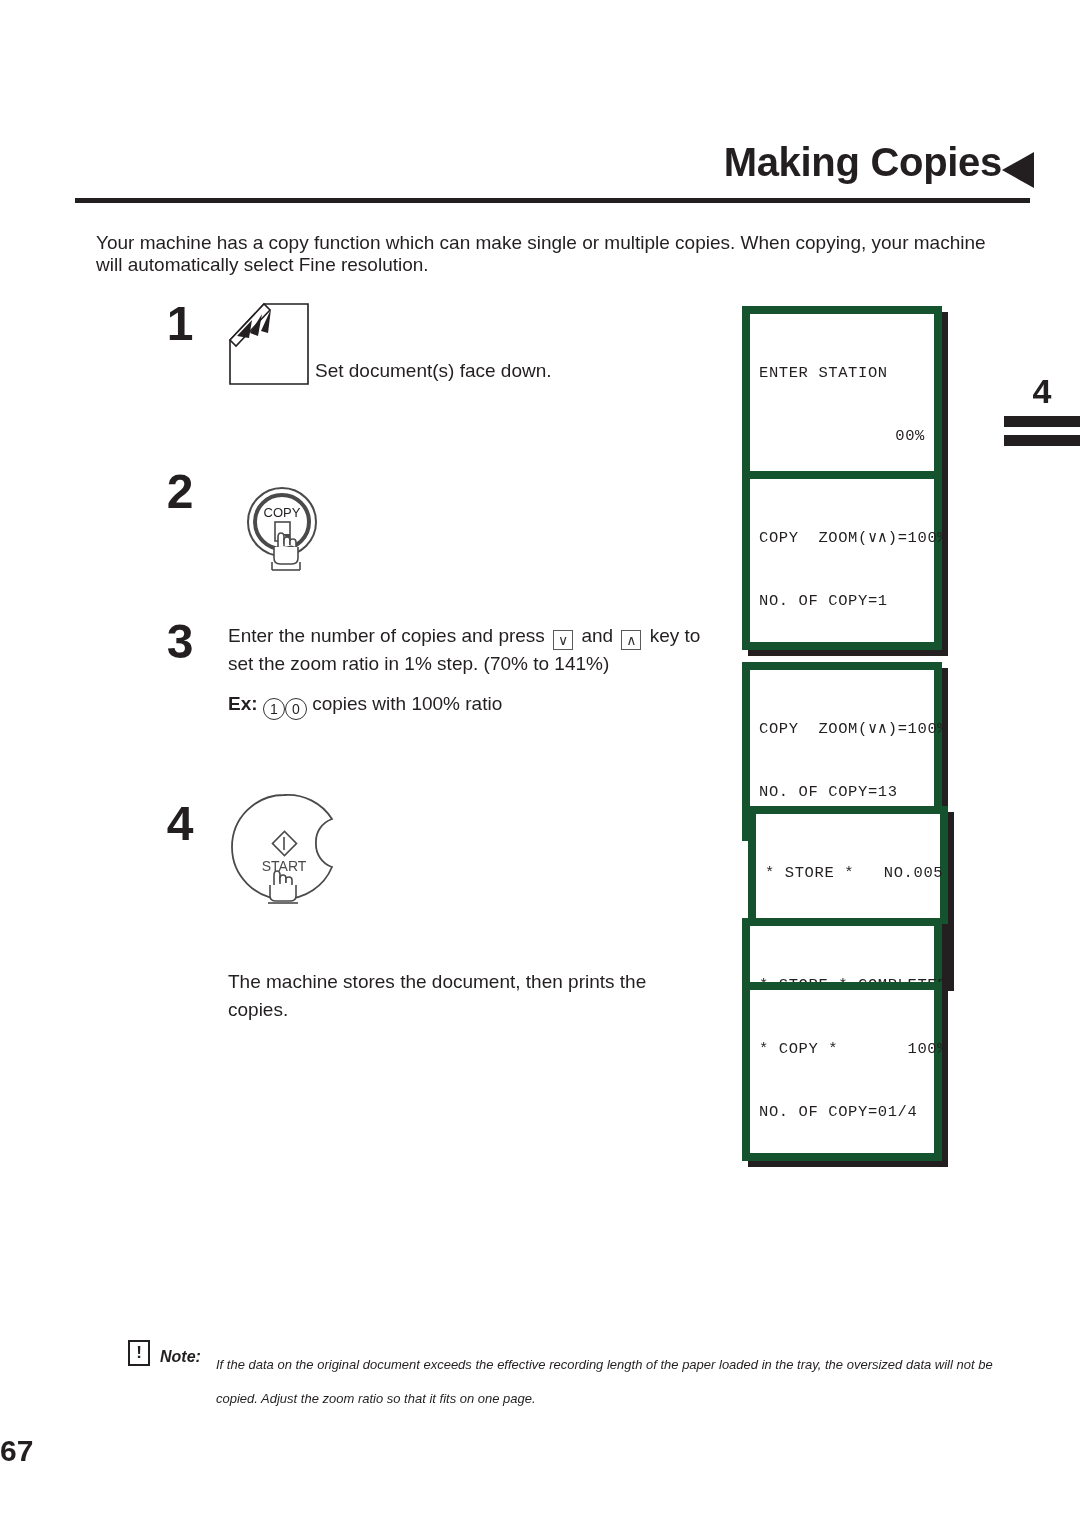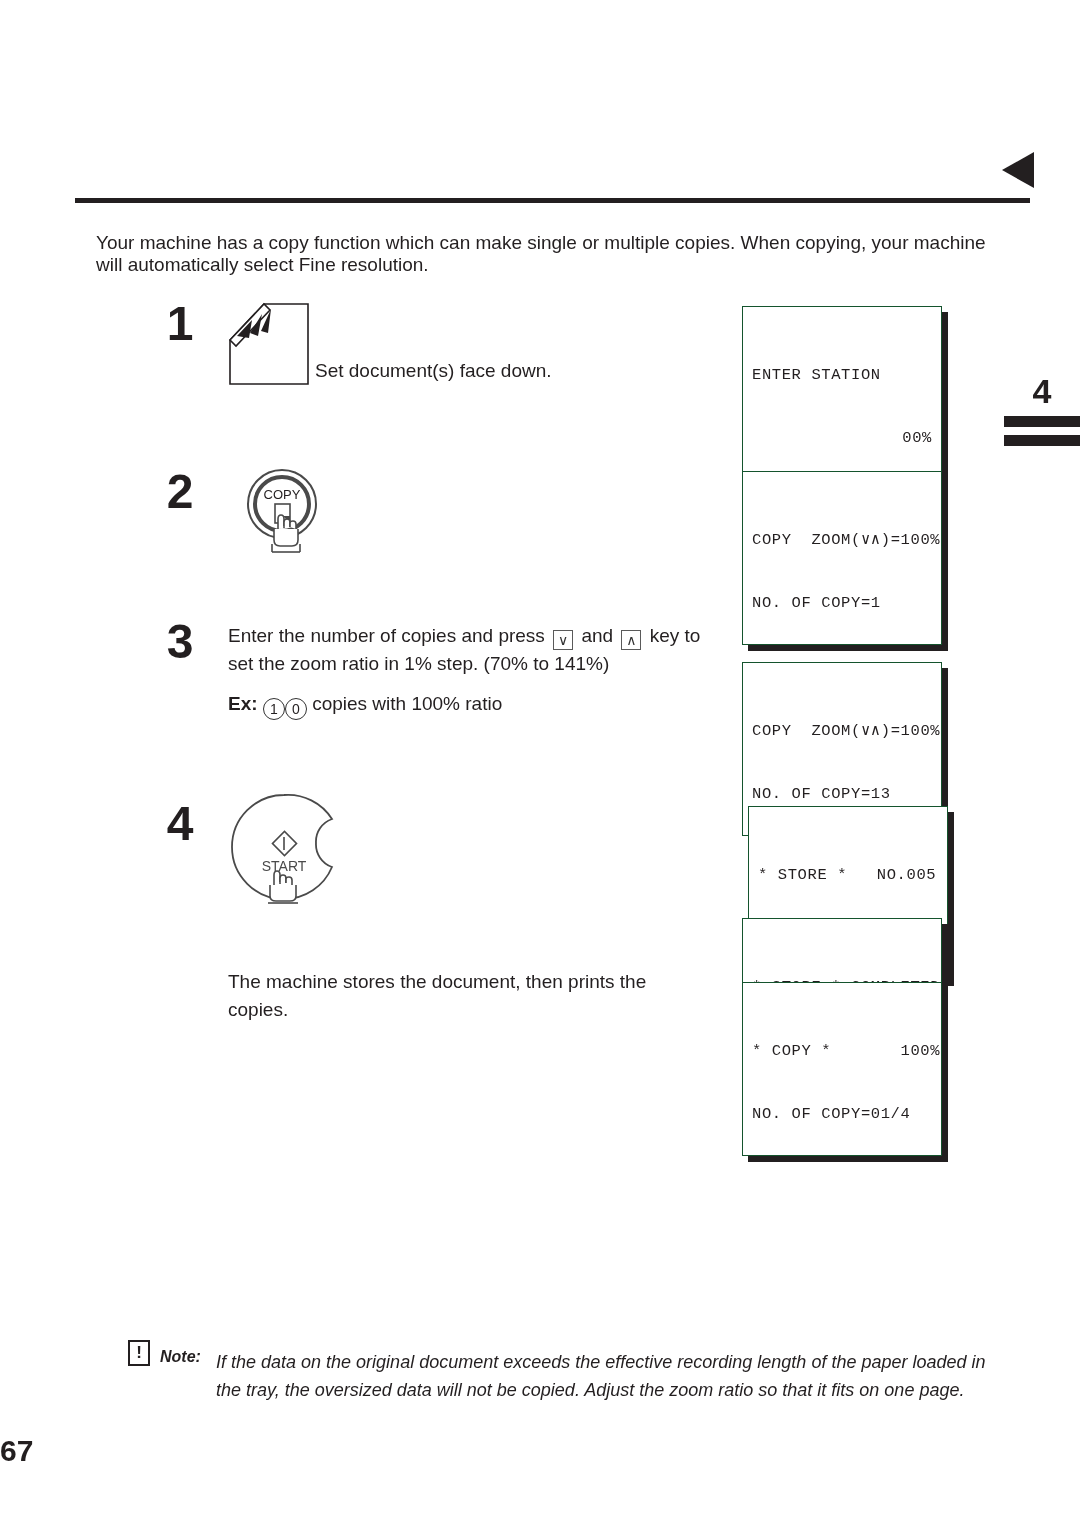--- a/index.html
+++ b/index.html
@@ -92,21 +92,21 @@
     color: #231f20;
   }
 
   
   #step1-num { left: 160px; top: 300px; }
   #doc-icon  { position: absolute; left: 224px; top: 300px; }
   #step1-text { left: 315px; top: 357px; }
 
   
   #step2-num { left: 160px; top: 468px; }
-  #copy-btn-icon { position: absolute; left: 234px; top: 466px; }
+  #copy-btn-icon { position: absolute; left: 234px; top: 484px; }
 
   
   #step3-num { left: 160px; top: 618px; }
   #step3-text { left: 228px; top: 622px; width: 480px; }
   #step3-ex   { left: 228px; top: 690px; }
 
   
   #step4-num { left: 160px; top: 800px; }
   #start-btn-icon { position: absolute; left: 228px; top: 793px; }
   #step4-text { left: 228px; top: 968px; width: 430px; }
@@ -136,24 +136,24 @@
     margin: 0 0px;
     color: #231f20;
     box-sizing: border-box;
   }
   .ex-label { font-weight: bold; }
 
   
   .lcd {
     position: absolute;
     width: 200px;
-    border: 1px solid #14532d;
+    border: 8px solid #14532d;
     background: #ffffff;
     box-shadow: 6px 6px 0 0 #231f20;
-    padding: 16px 9px 9px 9px;
+    padding: 7px 9px 9px 9px;
     box-sizing: border-box;
     font-family: "Liberation Mono", monospace;
     font-size: 15.5px;
     line-height: 21px;
     letter-spacing: 0.6px;
     color: #231f20;
     white-space: pre;
   }
   .lcd .lcd-line { display: block; height: 21px; }
   .lcd-right { text-align: right; }
@@ -188,40 +188,41 @@
     left: 32px; top: 10px;
     font-size: 16px;
     font-weight: bold;
     font-style: italic;
     color: #231f20;
   }
   #note-text {
     position: absolute;
     left: 88px; top: 10px;
     width: 790px;
-    font-size: 18px;
+    font-size: 13px;
     font-style: italic;
-    line-height: 28px;
+    line-height: 34px;
     color: #231f20;
   }
 
   
   #page-number {
     position: absolute;
     left: 0; top: 1434px;
     width: 1005px;
     font-size: 30px;
     font-weight: bold;
     color: #231f20;
   }
 </style>
 </head>
 <body>
 
 <div id="page-header">
+  <div id="header-title">Making Copies</div>
   <div id="header-triangle"></div>
   <div id="header-rule"></div>
 </div>
 
 <div id="chapter-tab">
   <div id="chapter-number">4</div>
   <div class="chapter-bar"></div>
   <div class="chapter-bar"></div>
 </div>
 

